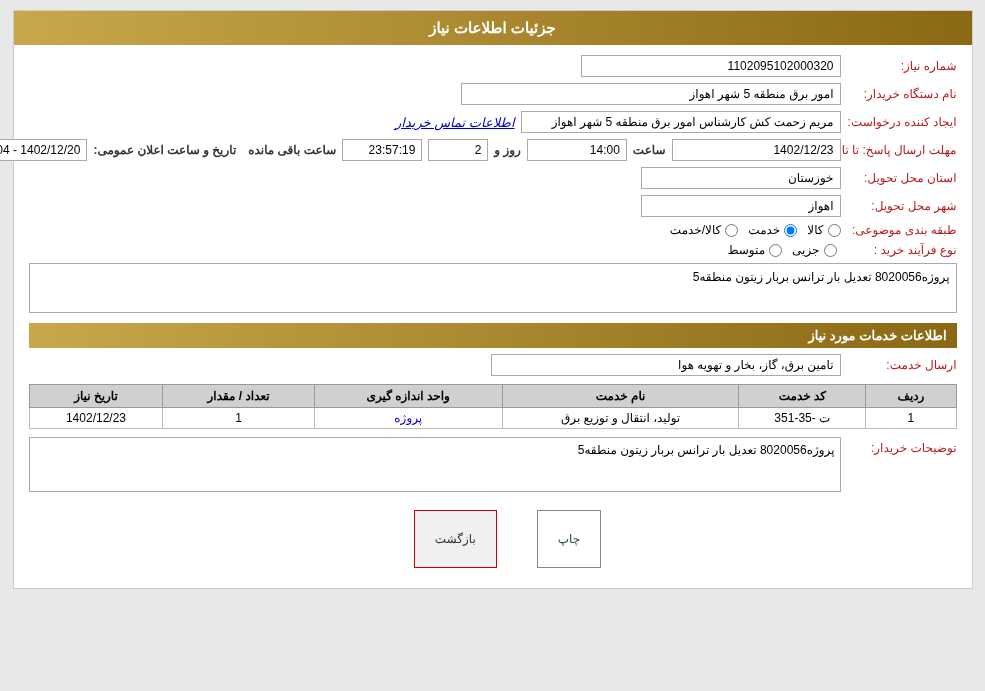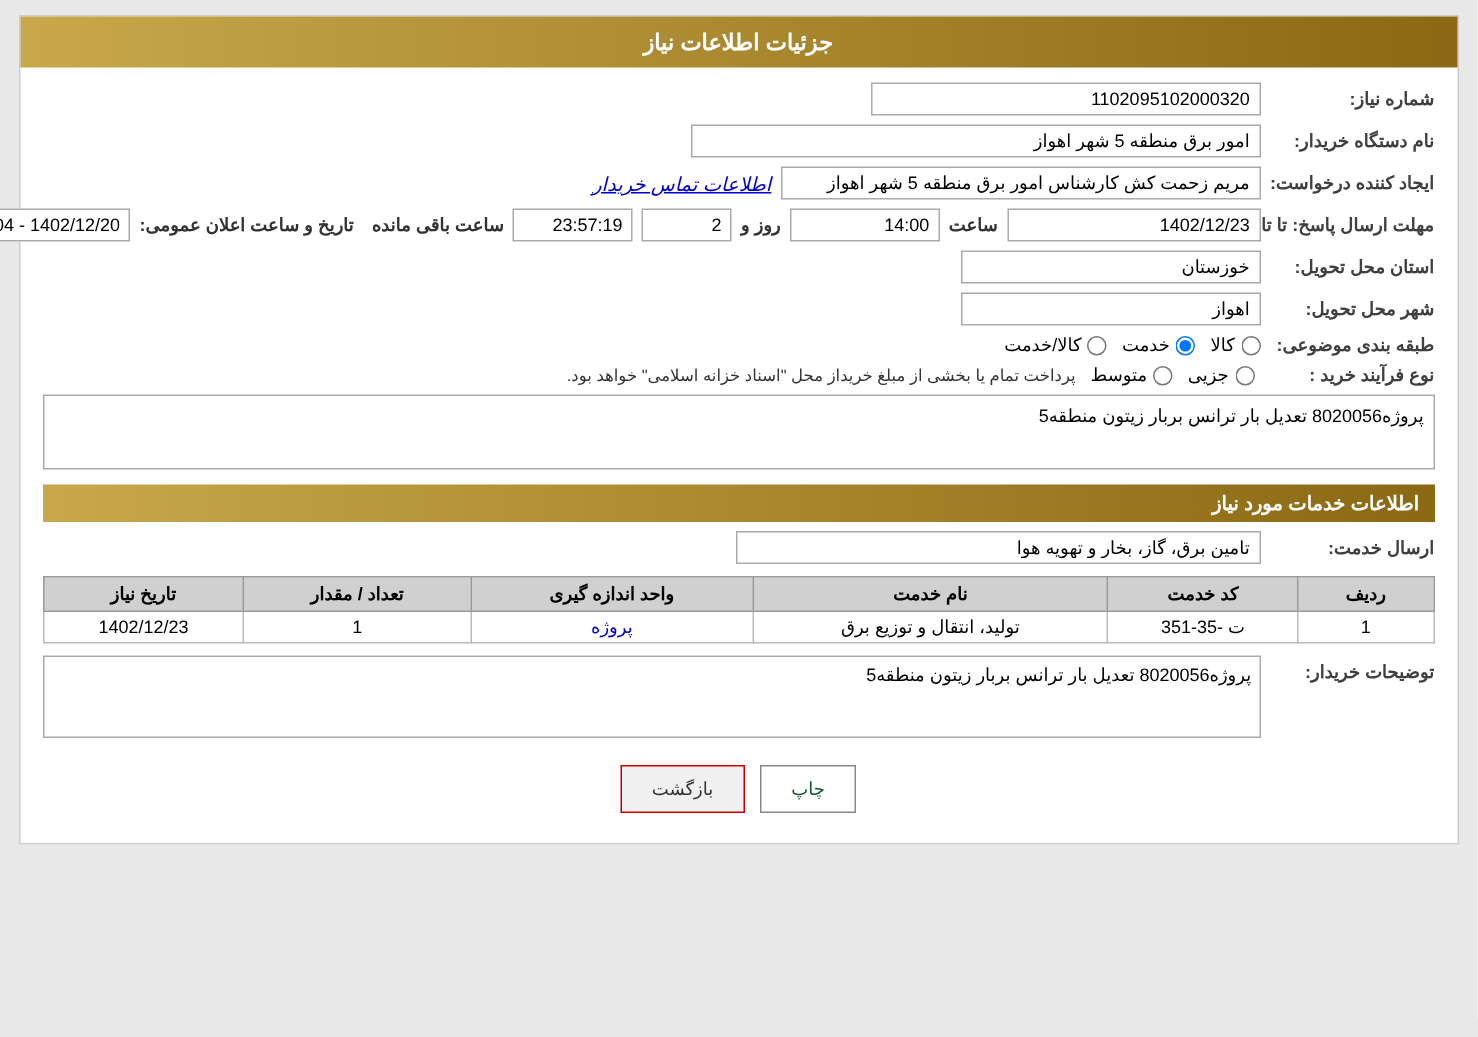--- a/index.html
+++ b/index.html
@@ -27,23 +27,23 @@
     .content {
       padding: 10px 15px;
     }
     .form-row {
       display: flex;
       align-items: center;
       margin-bottom: 6px;
       gap: 6px;
     }
     .label {
-      color: #404040;
+      color: #b91c1c;
       white-space: nowrap;
-      font-weight: bold;
+      font-weight: normal;
       min-width: 110px;
       text-align: right;
     }
     .input-field {
       border: 1px solid #aaa;
       background: #fff;
       padding: 3px 6px;
       height: 22px;
       font-family: Tahoma, Arial, sans-serif;
       font-size: 12px;
@@ -129,25 +129,26 @@
       resize: none;
     }
     .buttons-row {
       display: flex;
       justify-content: center;
       gap: 10px;
       margin-top: 15px;
       margin-bottom: 10px;
     }
     .btn {
-      padding: 8px 20px;
+      padding: 21px 20px;
       font-family: Tahoma, Arial, sans-serif;
       font-size: 12px;
       cursor: pointer;
       border: 1px solid #888;
+      margin-left: 30px;
     }
     .btn-print {
       background: #fff;
       color: #14532d;
     }
     .btn-back {
       background: #f0f0f0;
       color: #333;
       border-color: #c00;
     }
@@ -227,21 +228,20 @@
     <div class="purchase-type-row">
       <span class="label">نوع فرآیند خرید :</span>
       <label class="radio-label">
         <input type="radio" name="purchase_type" style="">
         <span>جزیی</span>
       </label>
       <label class="radio-label">
         <input type="radio" name="purchase_type" style="">
         <span>متوسط</span>
       </label>
-      <span style="color:#333; font-size:11px;">پرداخت تمام یا بخشی از مبلغ خریداز محل "اسناد خزانه اسلامی" خواهد بود.</span>
     </div>
 
     <div style="margin-bottom:8px;">
       <div class="description-box">
         <span>پروژه8020056 تعدیل بار ترانس بربار زیتون منطقه5</span>
       </div>
     </div>
 
     <div class="section-header">
       <span>اطلاعات خدمات مورد نیاز</span>

